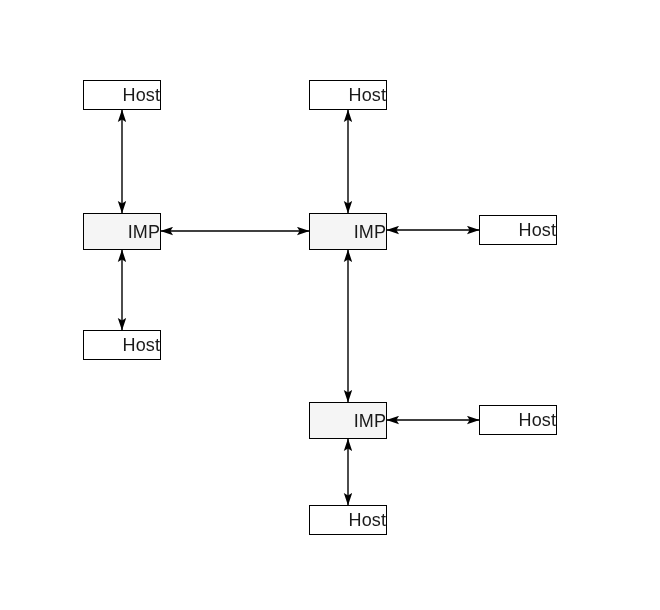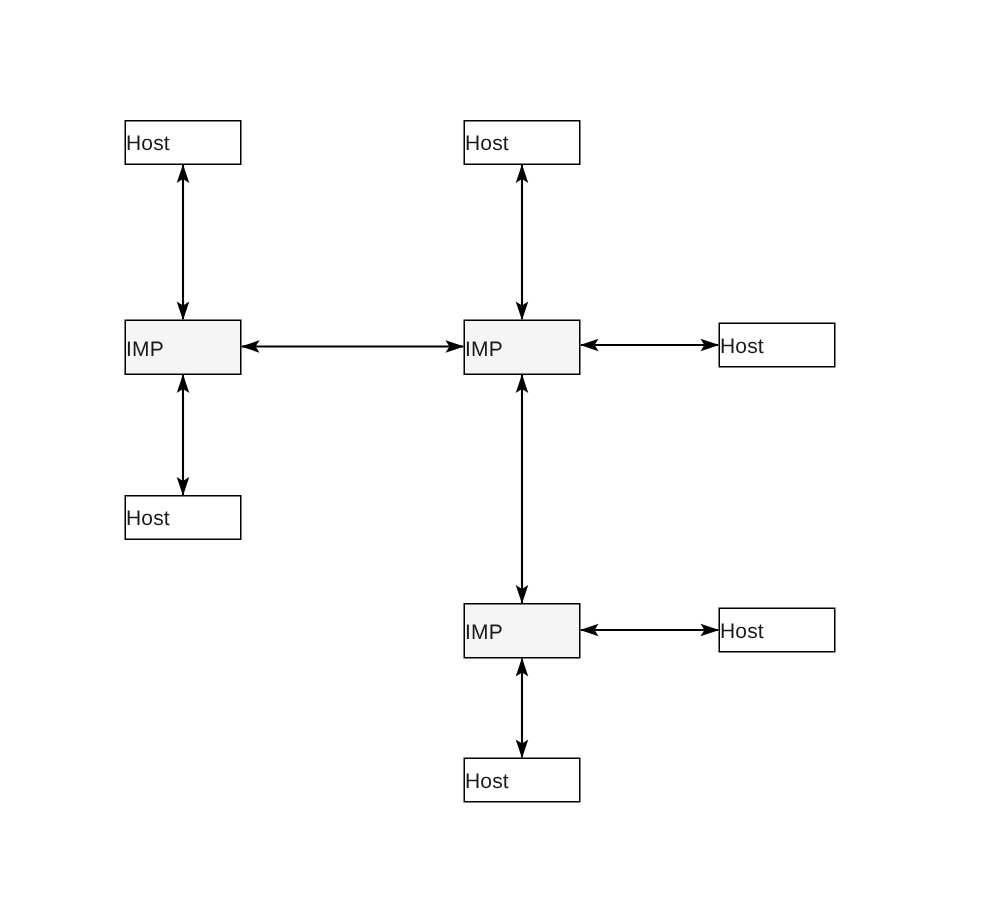--- a/index.html
+++ b/index.html
@@ -14,22 +14,22 @@
     background: #ffffff;
     font-family: "Liberation Sans", sans-serif;
     overflow: hidden;
   }
   .node {
     position: absolute;
     box-sizing: border-box;
     border: 1.4px solid #000000;
     display: flex;
     align-items: center;
-    justify-content: flex-start;
-    font-size: 14px;
+    justify-content: flex-end;
+    font-size: 18px;
     line-height: 1;
     color: #1a1a1a;
     letter-spacing: 0.1px;
     user-select: none;
   }
   .node.host {
     background: #ffffff;
   }
   .node.imp {
     background: #f5f5f5;

